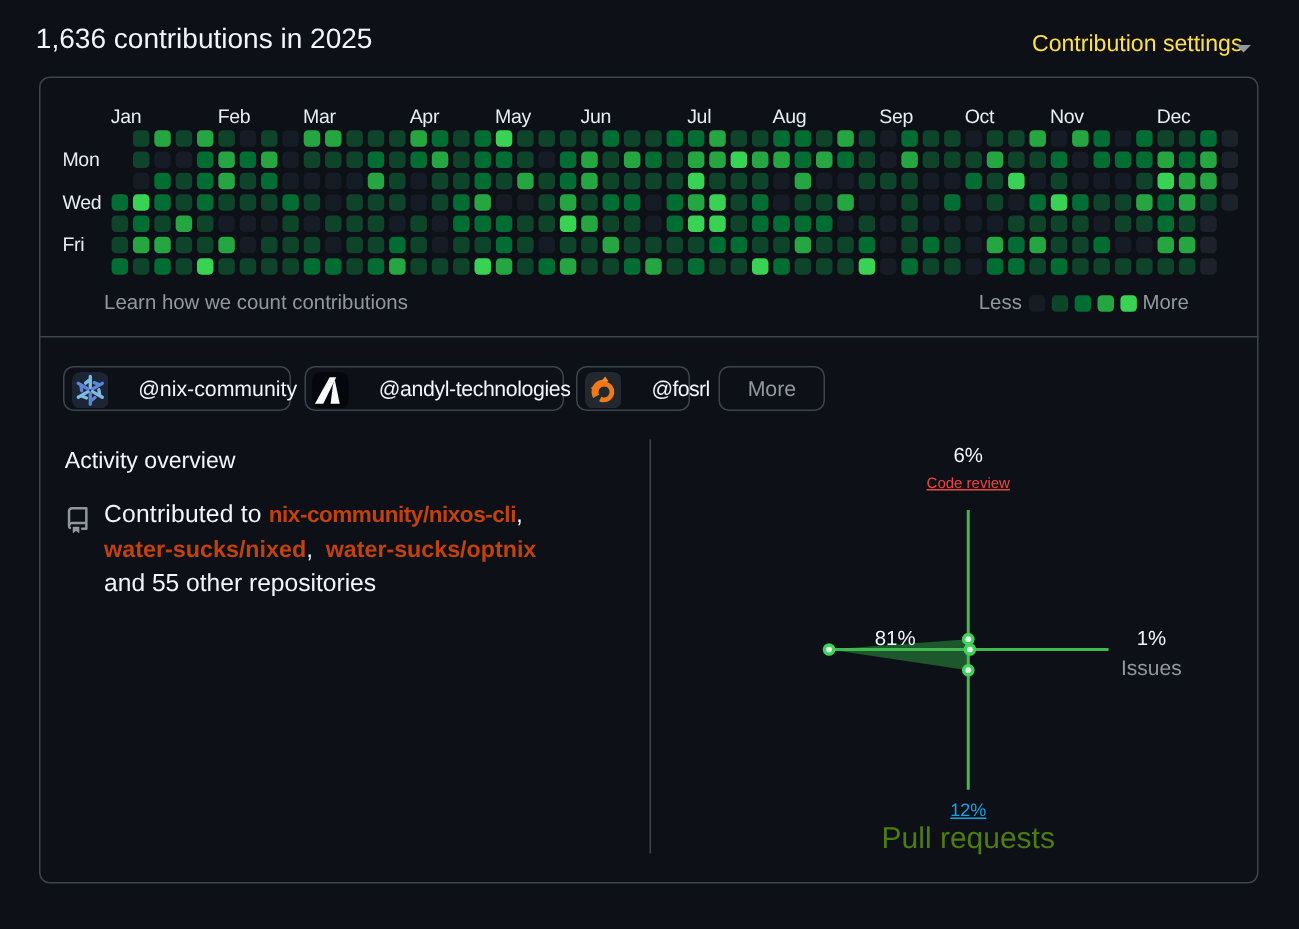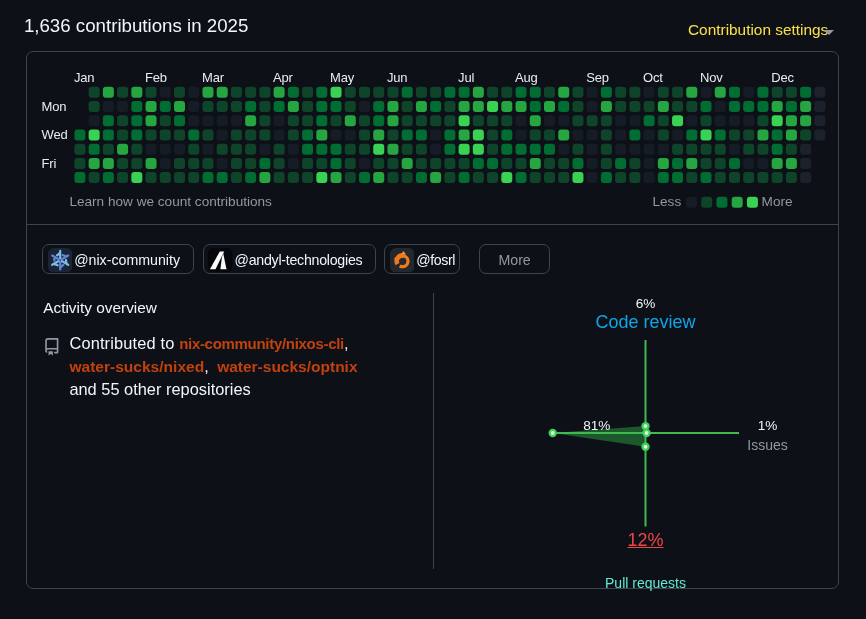--- a/index.html
+++ b/index.html
@@ -18,21 +18,21 @@
 #hdivider { position:absolute; left:25.5px; top:223.6px; width:813.5px; height:1px; background:#3d444d; }
 #vdivider { position:absolute; left:432.8px; top:293.4px; width:1px; height:276px; background:#3d444d; }
 .btn {
   position:absolute; height:30px; top:243.7px;
   border:1px solid #3d444d; border-radius:7px;
   display:flex; align-items:center; white-space:nowrap;
   padding-top:2.6px;
   font-size:14.2px; color:#f0f6fc;
 }
 .btn .av { margin-left:4.6px; }
-.btn .lbl { margin-left:2px; }
+.btn .lbl { margin-left:20px; }
 .lnk { color:#c2410c; font-weight:bold; }
 </style>
 </head>
 <body>
 <div id="page">
 
   <div class="abs" style="left:23.9px; top:17.1px; font-size:18.7px; line-height:18.7px; color:#f0f6fc;">1,636 contributions in 2025</div>
   <div class="abs" style="left:688px; top:22.2px; font-size:15.4px; line-height:15.4px; color:#fde047;">Contribution settings</div>
   <div class="abs" style="left:824px; top:30px; width:0; height:0; border-left:5px solid transparent; border-right:5px solid transparent; border-top:5.5px solid #9198a1;"></div>
 
@@ -497,27 +497,27 @@
 
   <div class="abs" style="left:43.2px; top:338.4px;">
       <svg width="17.6" height="17.6" viewBox="0 0 16 16" fill="#9198a1" style="display:block">
         <path d="M2 2.5A2.5 2.5 0 0 1 4.5 0h8.75a.75.75 0 0 1 .75.75v12.5a.75.75 0 0 1-.75.75h-2.5a.75.75 0 0 1 0-1.5h1.75v-2h-8a1 1 0 0 0-.714 1.7.75.75 0 1 1-1.072 1.05A2.495 2.495 0 0 1 2 11.5Zm10.5-1h-8a1 1 0 0 0-1 1v6.708A2.486 2.486 0 0 1 4.5 9h8ZM5 12.25a.25.25 0 0 1 .25-.25h3.5a.25.25 0 0 1 .25.25v3.25a.25.25 0 0 1-.4.2l-1.45-1.087a.249.249 0 0 0-.3 0L5.4 15.7a.25.25 0 0 1-.4-.2Z"></path>
       </svg>
     </div>
   <div class="abs" style="left:69.4px; top:331.5px; white-space:nowrap; font-size:16.4px; line-height:23px; color:#f0f6fc;"><span style="letter-spacing:0.15px">Contributed to </span><span class="lnk" style="font-size:15.0px; letter-spacing:-0.3px">nix-community/nixos-cli</span>,<br><span class="lnk" style="font-size:15.55px">water-sucks/nixed</span><span style="letter-spacing:1.9px">, </span><span class="lnk" style="font-size:15.5px">water-sucks/optnix</span><br>and 55 other repositories</div>
 
   <div class="abs" style="left:545.5px; top:293.75px; width:200px; text-align:center; line-height:19.5px;">
     <div style="color:#f0f6fc; font-size:13.6px;">6%</div>
-      <div style="color:#0ea5e9; font-size:18px;">Code review</div>
+      <div style="color:#ef4444; font-size:10px;text-decoration:underline;">Code review</div>
   </div>
   <div class="abs" style="left:410.4px; top:416.4px; width:200px; text-align:center; line-height:19.5px;">
     <div style="color:#f0f6fc; font-size:13.6px;text-align:right;">81%</div>
   </div>
   <div class="abs" style="left:667.6px; top:416.4px; width:200px; text-align:center; line-height:19.5px;">
     <div style="color:#f0f6fc; font-size:13.6px;">1%</div>
       <div style="color:#9198a1; font-size:14px;">Issues</div>
   </div>
   <div class="abs" style="left:545.5px; top:530.75px; width:200px; text-align:center; line-height:19.5px;">
-    <div style="color:#ef4444; font-size:18px;text-decoration:underline;">12%</div>
-      <div style="color:#5eead4; font-size:14px;margin-top:24px;">Pull requests</div>
+    <div style="color:#0ea5e9; font-size:12px;text-decoration:underline;">12%</div>
+      <div style="color:#4d7c0f; font-size:20px;">Pull requests</div>
   </div>
 
 </div>
 
 </body></html>

